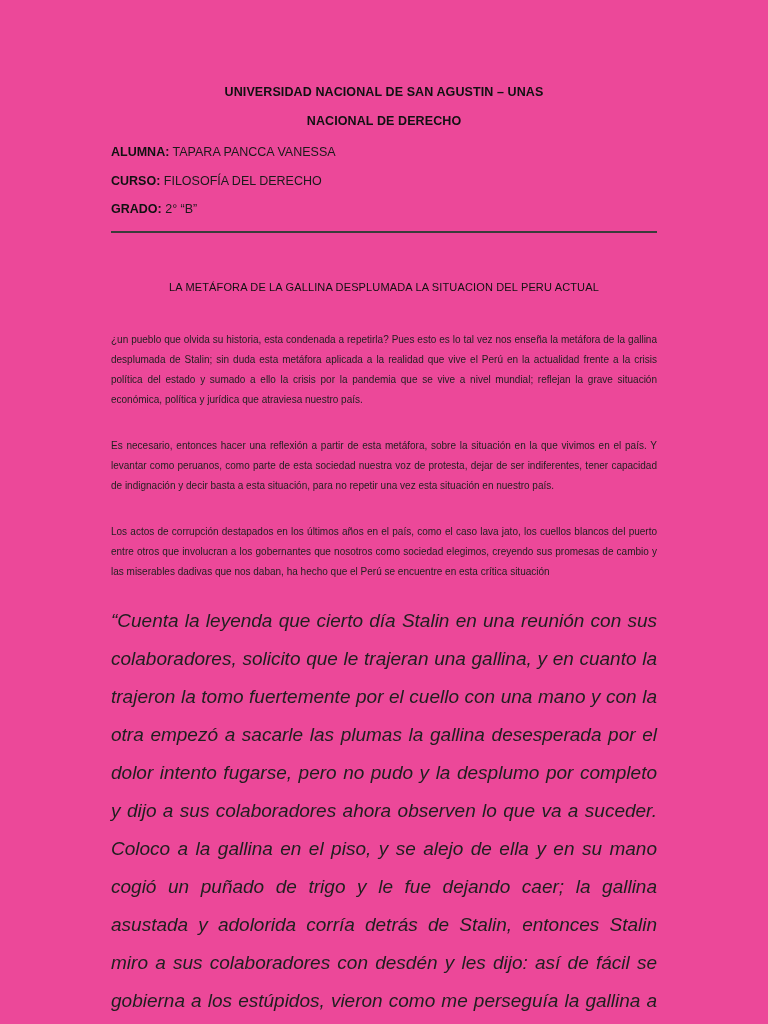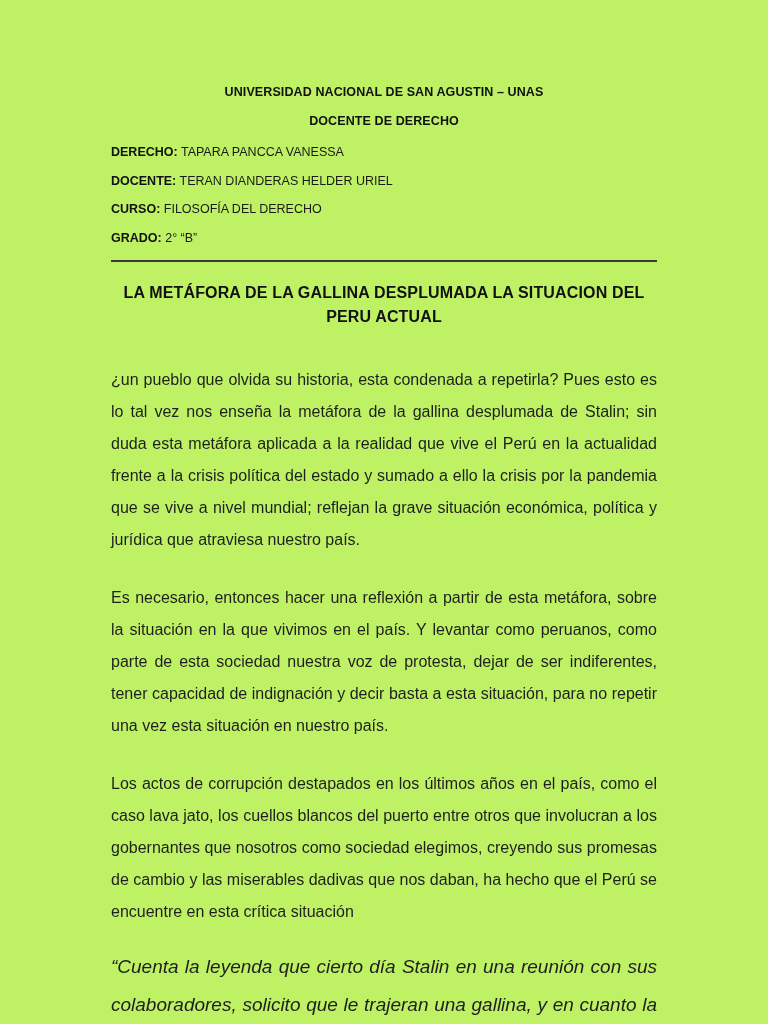--- a/index.html
+++ b/index.html
@@ -13,21 +13,21 @@
     font-family: "Liberation Sans", sans-serif;
     color: #1a1a1a;
     -webkit-font-smoothing: antialiased;
   }
   .page {
     position: relative;
     width: 768px;
     height: 1024px;
     box-sizing: border-box;
     padding: 85px 111px 0 111px;
-    background: #bef264;
+    background: #ec4899;
   }
   .content {
     width: 546px;
   }
 
   
   .inst-line {
     text-align: center;
     font-weight: bold;
     font-size: 12.5px;
@@ -59,32 +59,32 @@
     border: 0;
     border-top: 2px solid #3b3b3b;
     margin: 6px 0 0 0;
     width: 546px;
     height: 0;
   }
 
   
   .doc-title {
     text-align: center;
-    font-weight: bold;
-    font-size: 16px;
+    font-weight: normal;
+    font-size: 11px;
     line-height: 1.55;
-    margin: 19px 0 0 0;
+    margin: 46px 0 0 0;
     color: #111;
     letter-spacing: 0.15px;
   }
 
   
   .para {
     text-align: justify;
-    font-size: 16px;
+    font-size: 10px;
     line-height: 2.0;
     margin: 26px 0 0 0;
     color: #1f1f1f;
   }
   .para.first { margin-top: 34px; }
 
   
   .section-heading {
     text-align: left;
     font-size: 12.9px;
@@ -105,29 +105,26 @@
   }
 </style>
 </head>
 <body>
 
 <div class="page">
   <div class="content">
 
     <div class="inst-line first">UNIVERSIDAD NACIONAL DE SAN AGUSTIN – UNAS</div>
 
-    <div class="inst-line second">DOCENTE DE DERECHO</div>
+    <div class="inst-line second">NACIONAL DE DERECHO</div>
 
     <div class="info-row">
-      <span class="info-label">DERECHO:</span><span class="info-value"> TAPARA PANCCA VANESSA</span>
+      <span class="info-label">ALUMNA:</span><span class="info-value"> TAPARA PANCCA VANESSA</span>
     </div>
 
-    <div class="info-row">
-      <span class="info-label">DOCENTE:</span><span class="info-value"> TERAN DIANDERAS HELDER URIEL</span>
-    </div>
 
     <div class="info-row">
       <span class="info-label">CURSO:</span><span class="info-value"> FILOSOFÍA DEL DERECHO</span>
     </div>
 
     <div class="info-row">
       <span class="info-label">GRADO:</span><span class="info-value"> 2° “B”</span>
     </div>
 
     <hr class="rule">

